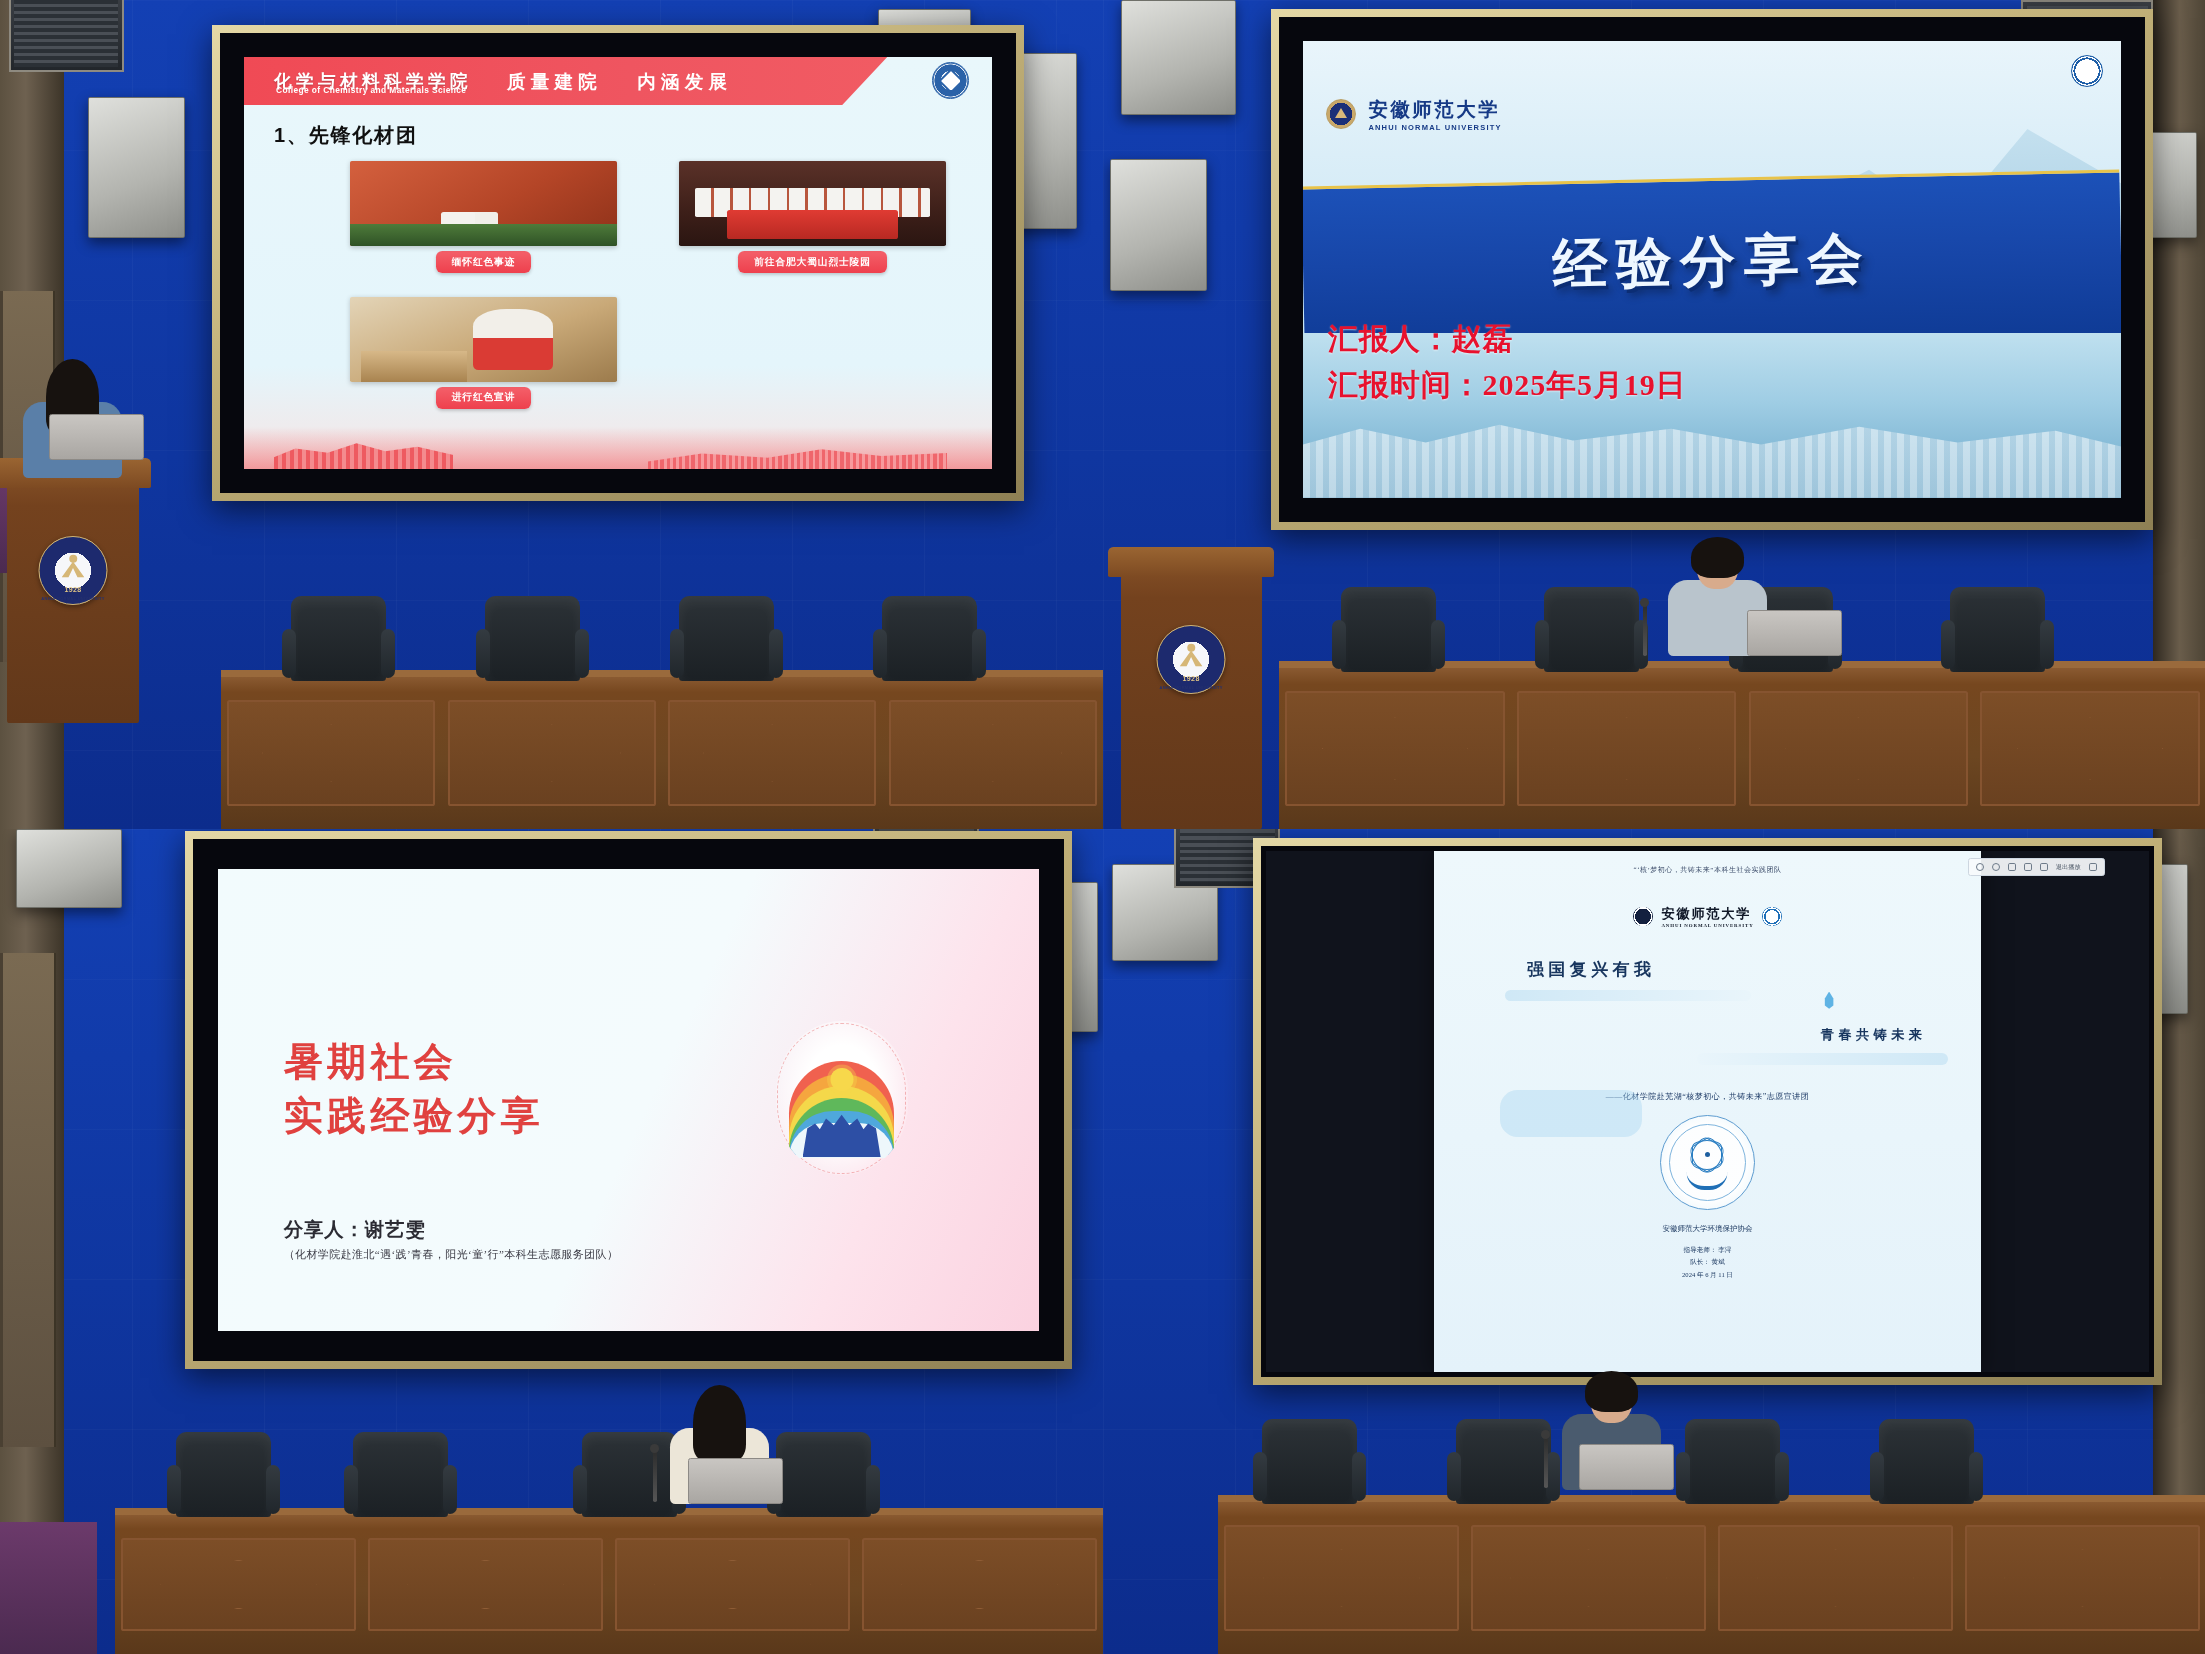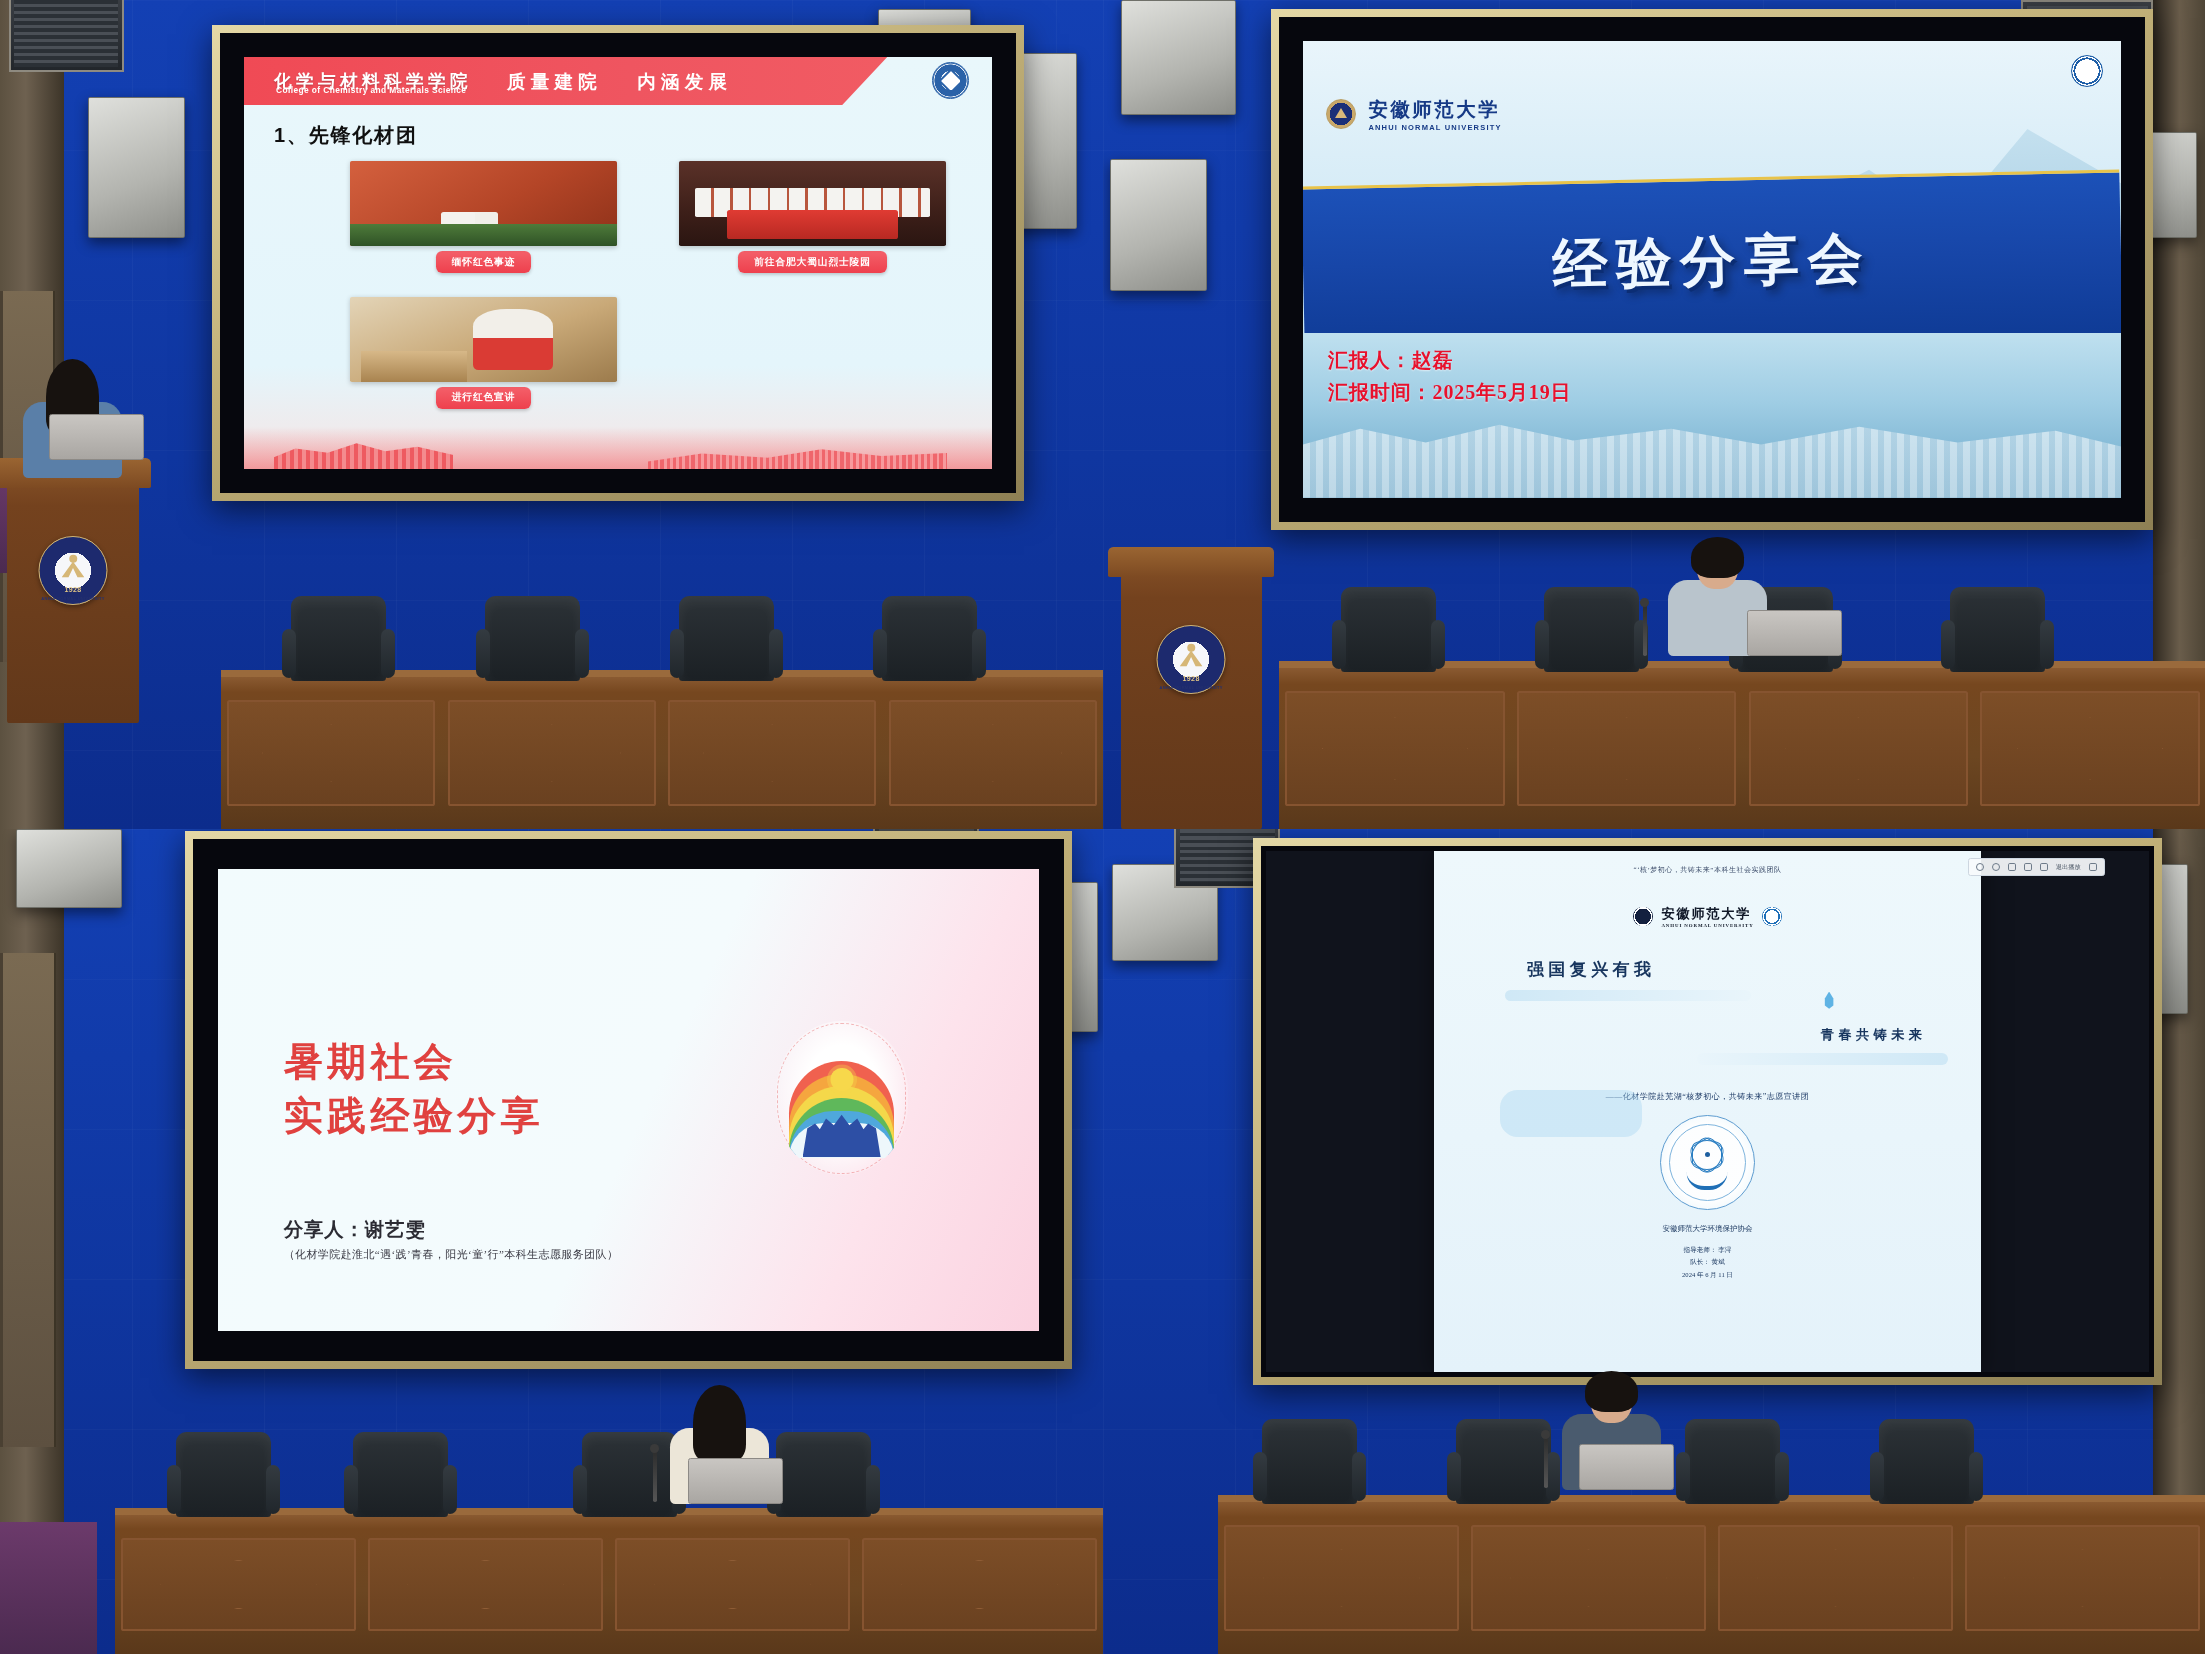--- a/index.html
+++ b/index.html
@@ -227,21 +227,21 @@
   .s2-bottom::after{
     content:""; position:absolute; left:0; right:0; bottom:0; height: 60%;
     background: repeating-linear-gradient(90deg, rgba(255,255,255,.55) 0 7px, rgba(220,232,240,.45) 7px 13.2px);
     clip-path: polygon(0 46%, 7% 30%, 15% 44%, 24% 26%, 33% 42%, 45% 30%, 56% 46%, 68% 28%, 80% 44%, 92% 32%, 100% 48%, 100% 100%, 0 100%);
   }
   .s2-meta {
     position:absolute; left: 25px; bottom: 20%; z-index: 4;
     display:flex; flex-direction:column; gap: 5.3px;
   }
   .s2-meta div {
-    color:#e8112d; font-size: 20px; font-weight: 700; letter-spacing: 0.9px;
+    color:#e8112d; font-size: 30px; font-weight: 700; letter-spacing: 0.9px;
     text-shadow: 0 0.9px 1.8px rgba(255,255,255,.6);
     font-family:"Liberation Serif", serif;
   }
 
   
   .s3 {
     background: linear-gradient(115deg,#f2fbfd 0%, #f4fbfd 52%, #fde3ec 78%, #fbd2e0 100%);
     position:relative;
   }
   .s3-title {

